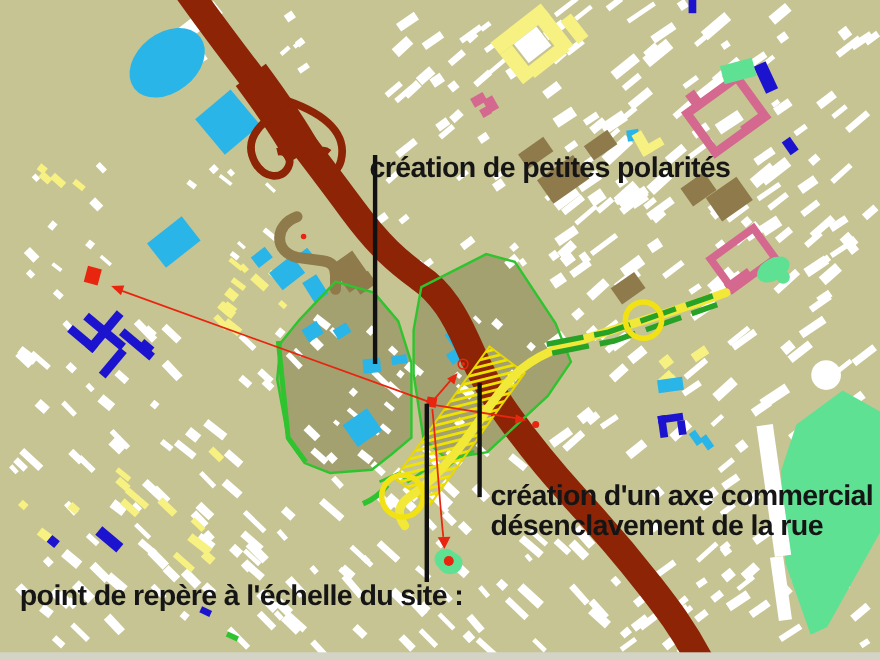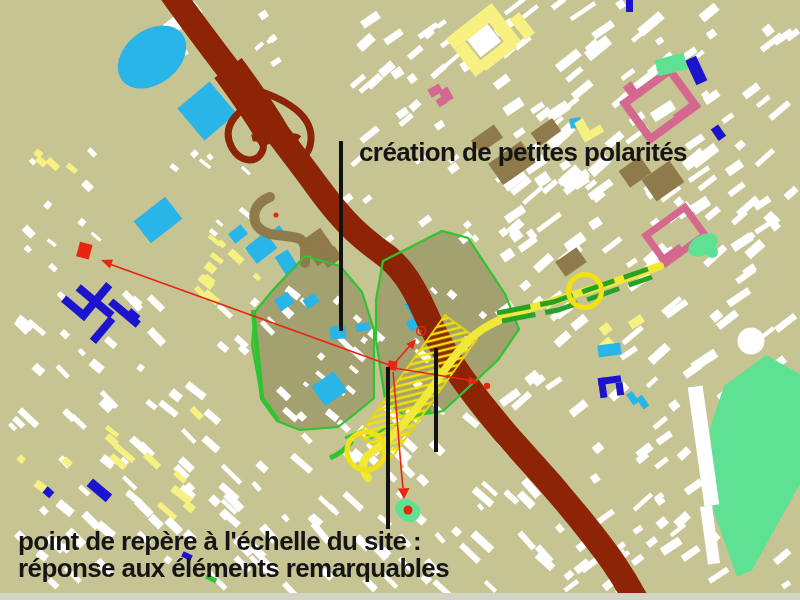--- a/index.html
+++ b/index.html
@@ -670,20 +670,23 @@
 
   <g stroke="#111111" stroke-width="4">
     <line x1="341" y1="141" x2="341" y2="331"></line>
     <line x1="436" y1="348" x2="436" y2="452"></line>
     <line x1="388" y1="367" x2="388" y2="529"></line>
   </g>
 
   <rect x="0" y="593" width="800" height="7" fill="#d4d4c6"></rect>
 </svg>
 
-<div class="ann" style="left:359px;top:139px">
+<div class="ann" style="left:336px;top:139px">
   <div>création de petites polarités</div>
+</div>
+<div class="ann" style="left:446px;top:437px">
+  <div>création d'un axe commercial</div>
+  <div>désenclavement de la rue</div>
 </div>
 <div class="ann" style="left:18px;top:528px">
   <div>point de repère à l'échelle du site :</div>
-  <div>réponse aux éléments remarquables</div>
 </div>
 </div>
 
 </body></html>

